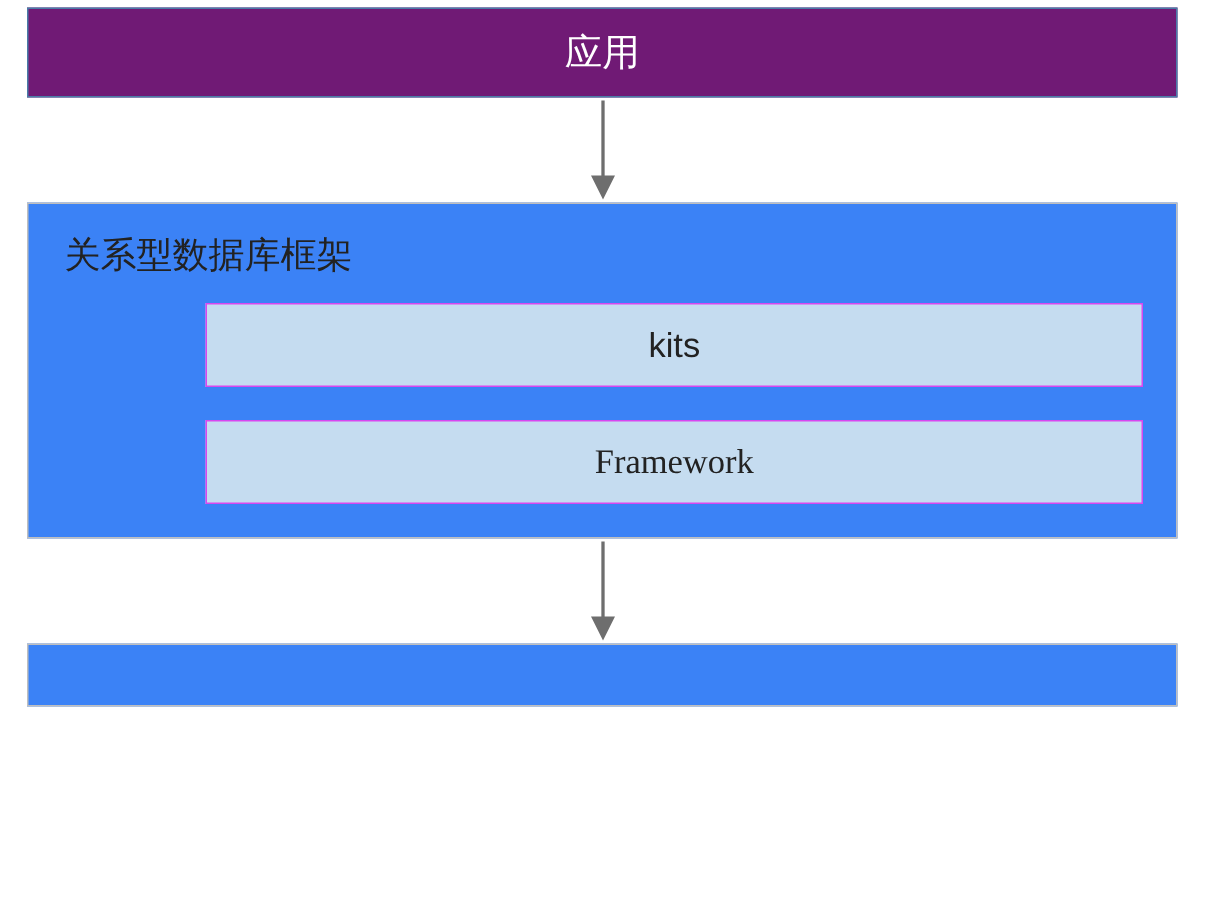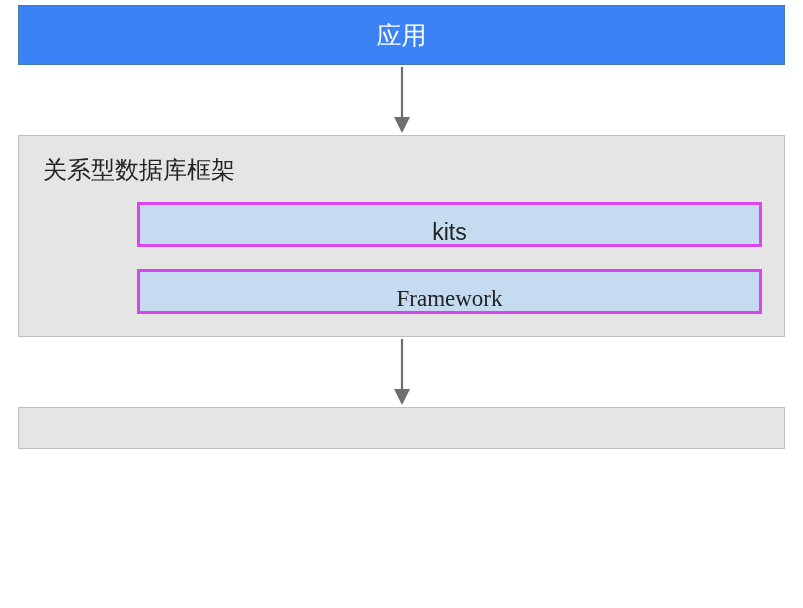--- a/index.html
+++ b/index.html
@@ -11,56 +11,56 @@
       width: 803px;
       height: 608px;
       font-family: "Microsoft YaHei", "PingFang SC", sans-serif;
       background: #ffffff;
       position: relative;
     }
     .container {
       padding: 5px 18px;
     }
     .top-box {
-      background: #3b82f6;
+      background: #701a75;
       border: 1px solid #4a7ca8;
       color: #ffffff;
       text-align: center;
       font-size: 25px;
       height: 60px;
       line-height: 58px;
       width: 100%;
     }
     .arrow-wrap {
       display: flex;
       justify-content: center;
       align-items: center;
       height: 70px;
     }
     .arrow-svg {
       display: block;
     }
     .gray-box {
-      background: #e5e5e5;
+      background: #3b82f6;
       border: 1px solid #bfbfbf;
       padding: 18px 22px 22px 22px;
     }
     .gray-title {
       font-size: 24px;
       color: #222;
       margin-bottom: 16px;
       padding-left: 2px;
     }
     .inner-box {
       background: #c5dcf0;
-      border: 3px solid #d946ef;
+      border: 1px solid #d946ef;
       text-align: center;
       font-size: 23px;
       color: #222;
-      height: 45px;
+      height: 56px;
       line-height: 54px;
       margin-left: 96px;
       margin-right: 0;
     }
     .inner-box + .inner-box {
       margin-top: 22px;
       font-family: Liberation Serif, serif;
     }
   </style>
 </head>

